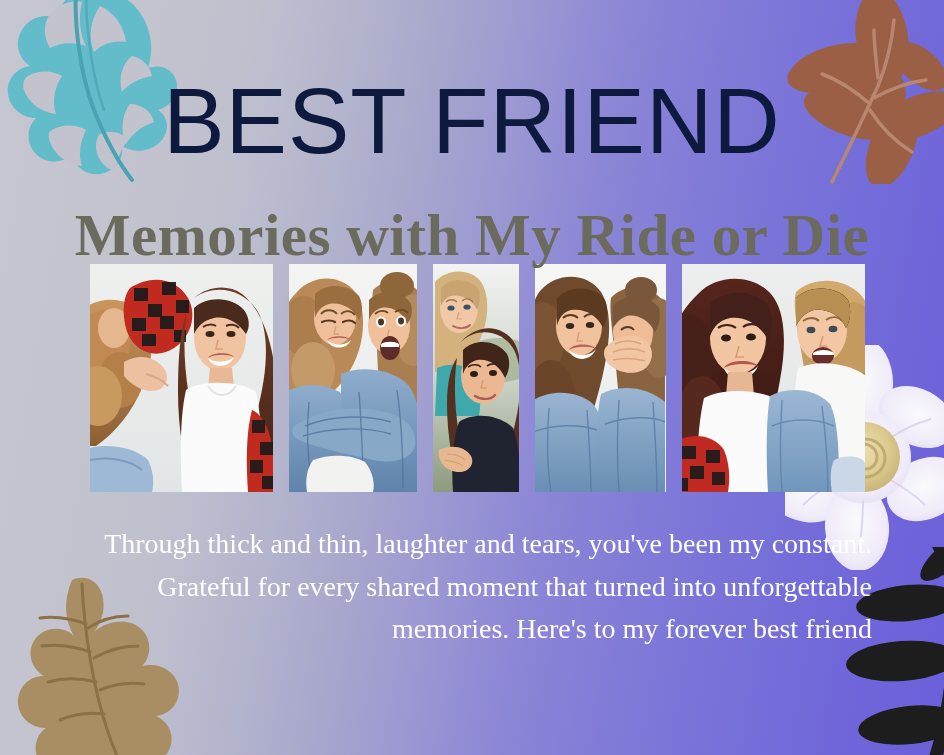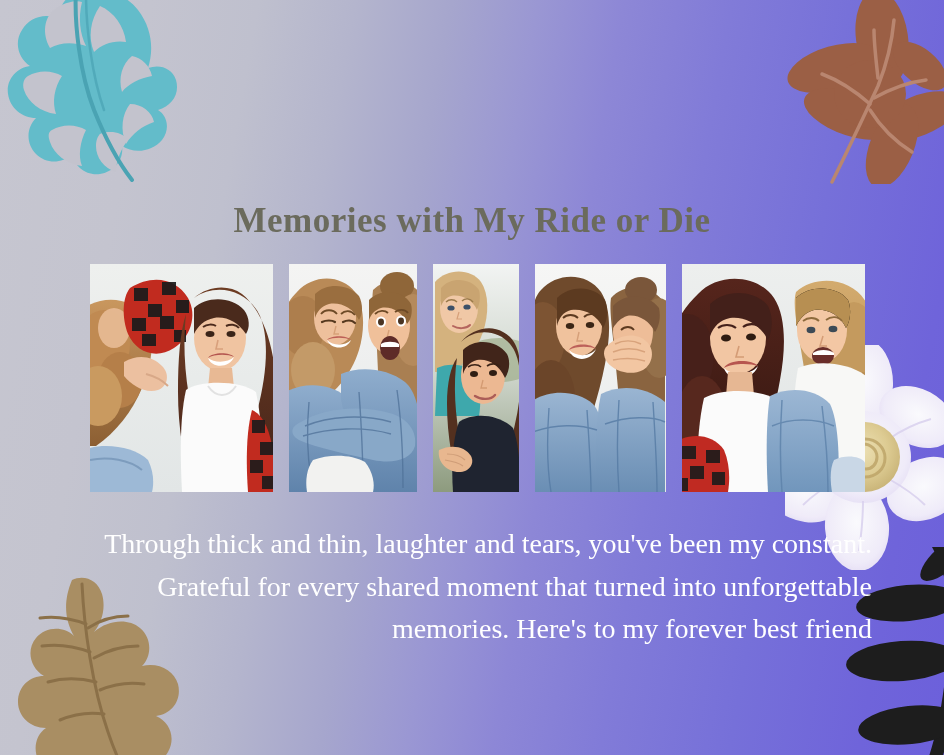--- a/index.html
+++ b/index.html
@@ -52,21 +52,21 @@
     color: #0d1a3d;
     white-space: nowrap;
     z-index: 4;
   }
   #subtitle {
     position: absolute;
     left: 0; right: 0;
     top: 201px;
     text-align: center;
     font-family: "Liberation Serif", serif;
-    font-size: 35px;
+    font-size: 59px;
     font-weight: bold;
     color: #6b6b5d;
     letter-spacing: 0.5px;
     white-space: nowrap;
     z-index: 4;
   }
   #body-text {
     position: absolute;
     left: 72px;
     right: 72px;
@@ -213,20 +213,21 @@
         <path d="M88 0 C96 14 102 32 104 52 C106 78 104 110 100 140 C96 170 90 196 82 218
                  L96 218 C104 194 110 166 114 136 C118 104 118 70 112 42 C108 24 102 10 96 0 Z"></path>
         <ellipse cx="64" cy="56" rx="52" ry="18" transform="rotate(-5 64 56)"></ellipse>
         <ellipse cx="58" cy="114" rx="56" ry="20" transform="rotate(-4 58 114)"></ellipse>
         <ellipse cx="66" cy="178" rx="52" ry="19" transform="rotate(-6 66 178)"></ellipse>
         <ellipse cx="100" cy="12" rx="30" ry="12" transform="rotate(-42 100 12)"></ellipse>
       </g>
     </svg>
   </div>
 
+  <div id="title">BEST FRIEND</div>
 
   <div id="subtitle">Memories  with My Ride or Die</div>
 
   <div id="photo-strip">
 
     <div class="photo" style="width:183px;">
       <svg viewBox="0 0 183 228" preserveAspectRatio="none" xmlns="http://www.w3.org/2000/svg">
         <defs>
           <linearGradient id="p1bg" x1="0" y1="0" x2="0" y2="1">
             <stop offset="0%" stop-color="#eef0ee"></stop>

